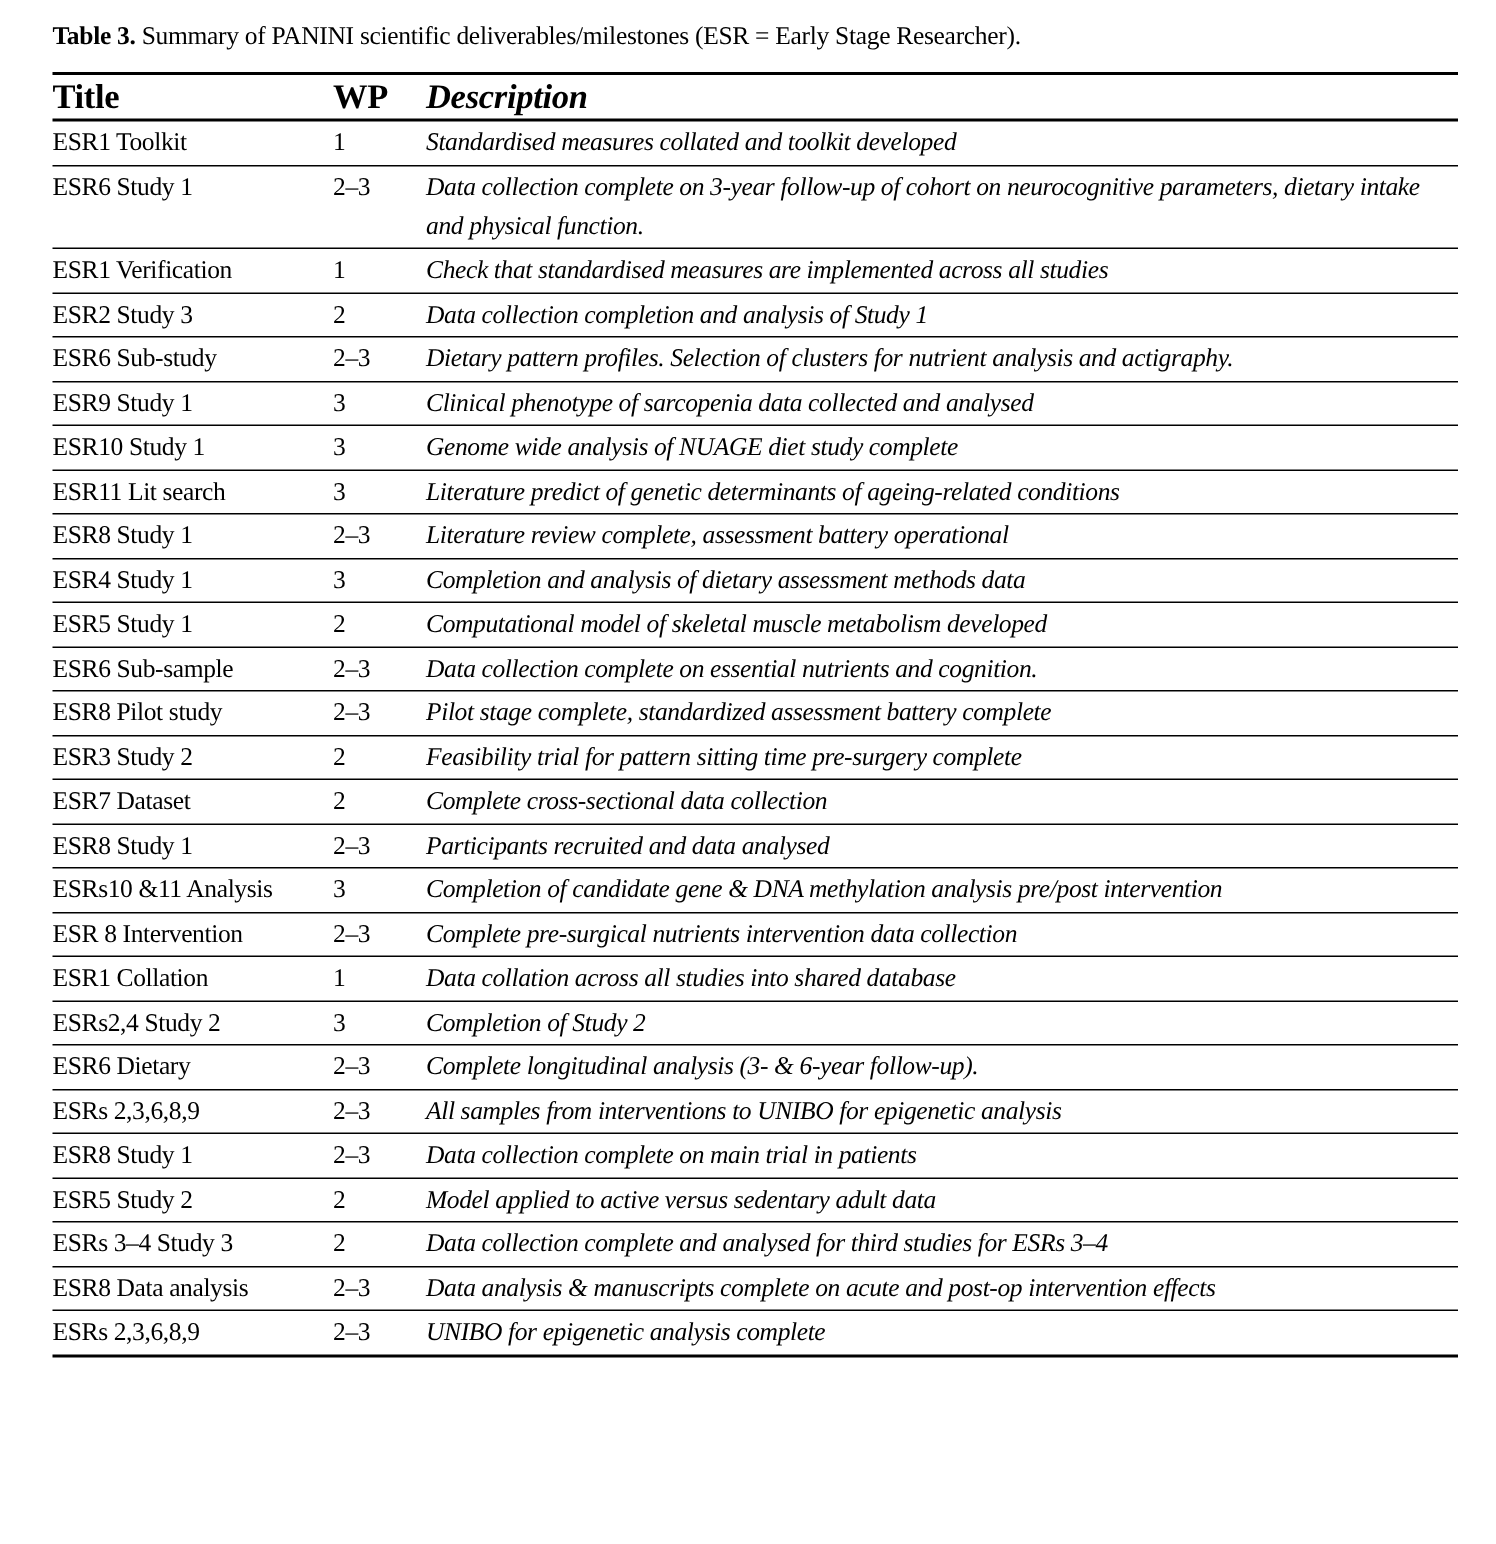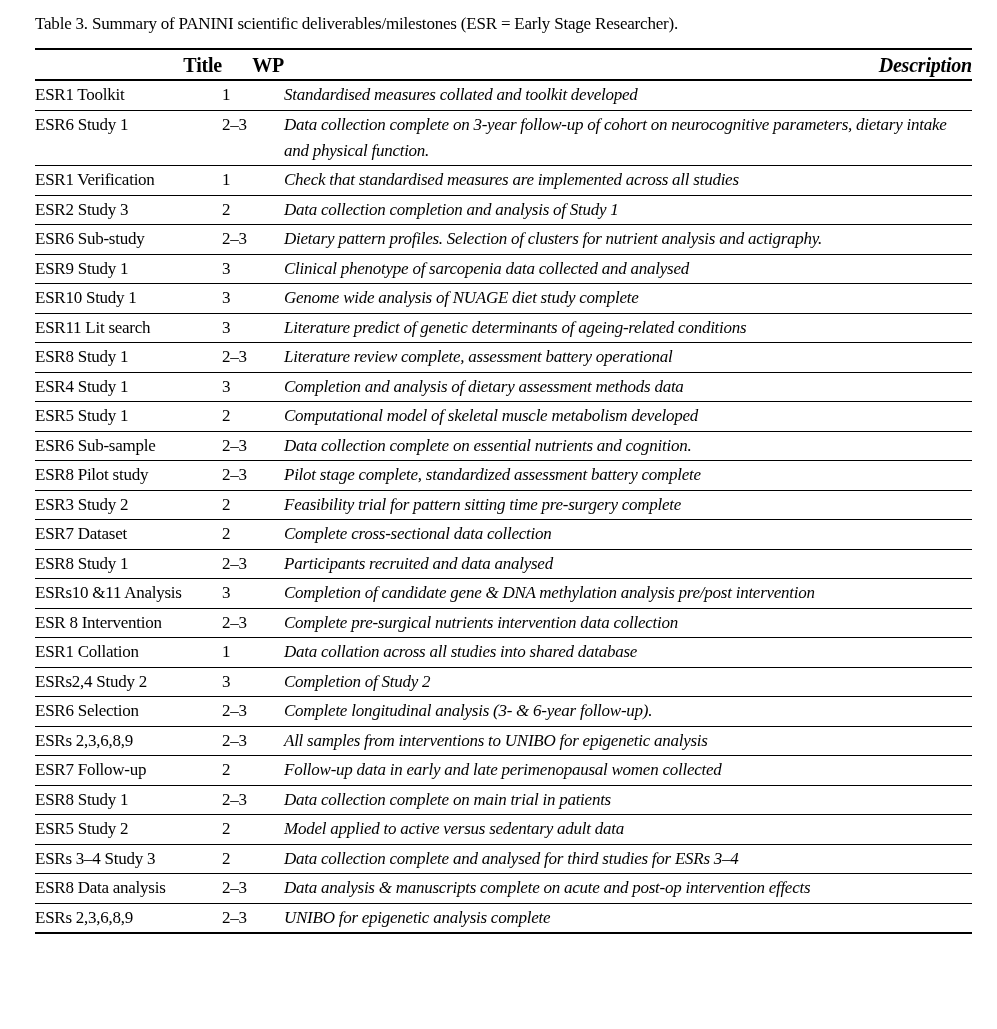--- a/index.html
+++ b/index.html
@@ -17,34 +17,34 @@
   .page {
     padding: 13px 25px 0 35px;
   }
   .caption {
     font-size: 17px;
     line-height: 22px;
     margin: 0 0 13px 0;
     letter-spacing: -0.2px;
   }
   .caption .caption-label {
-    font-weight: normal;
+    font-weight: bold;
   }
   table.deliverables {
     border-collapse: collapse;
     width: 937px;
     table-layout: fixed;
   }
   table.deliverables thead tr {
     border-top: 2px solid #000;
     border-bottom: 2px solid #000;
   }
   table.deliverables th {
-    text-align: right;
-    font-size: 20px;
+    text-align: left;
+    font-size: 23px;
     font-weight: bold;
     line-height: 20px;
     padding: 5px 0 4px 0;
     letter-spacing: -0.2px;
   }
   table.deliverables tbody tr {
     border-bottom: 1.5px solid #000;
     margin-top: 24px;
   }
   table.deliverables tbody tr:last-child {
@@ -193,36 +193,31 @@
     <td class="col-desc">Data collation across all studies into shared database</td>
   </tr>
 
   <tr>
     <td class="col-title">ESRs2,4 Study 2</td>
     <td class="col-wp">3</td>
     <td class="col-desc">Completion of Study 2</td>
   </tr>
 
   <tr>
-    <td class="col-title">ESR6 Selection</td>
+    <td class="col-title">ESR6 Dietary</td>
     <td class="col-wp">2–3</td>
     <td class="col-desc">Complete longitudinal analysis (3- &amp; 6-year follow-up).</td>
   </tr>
 
   <tr>
     <td class="col-title">ESRs 2,3,6,8,9</td>
     <td class="col-wp">2–3</td>
     <td class="col-desc">All samples from interventions to UNIBO for epigenetic analysis</td>
   </tr>
 
-  <tr>
-    <td class="col-title">ESR7 Follow-up</td>
-    <td class="col-wp">2</td>
-    <td class="col-desc">Follow-up data in early and late perimenopausal women collected</td>
-  </tr>
 
   <tr>
     <td class="col-title">ESR8 Study 1</td>
     <td class="col-wp">2–3</td>
     <td class="col-desc">Data collection complete on main trial in patients</td>
   </tr>
 
   <tr>
     <td class="col-title">ESR5 Study 2</td>
     <td class="col-wp">2</td>

